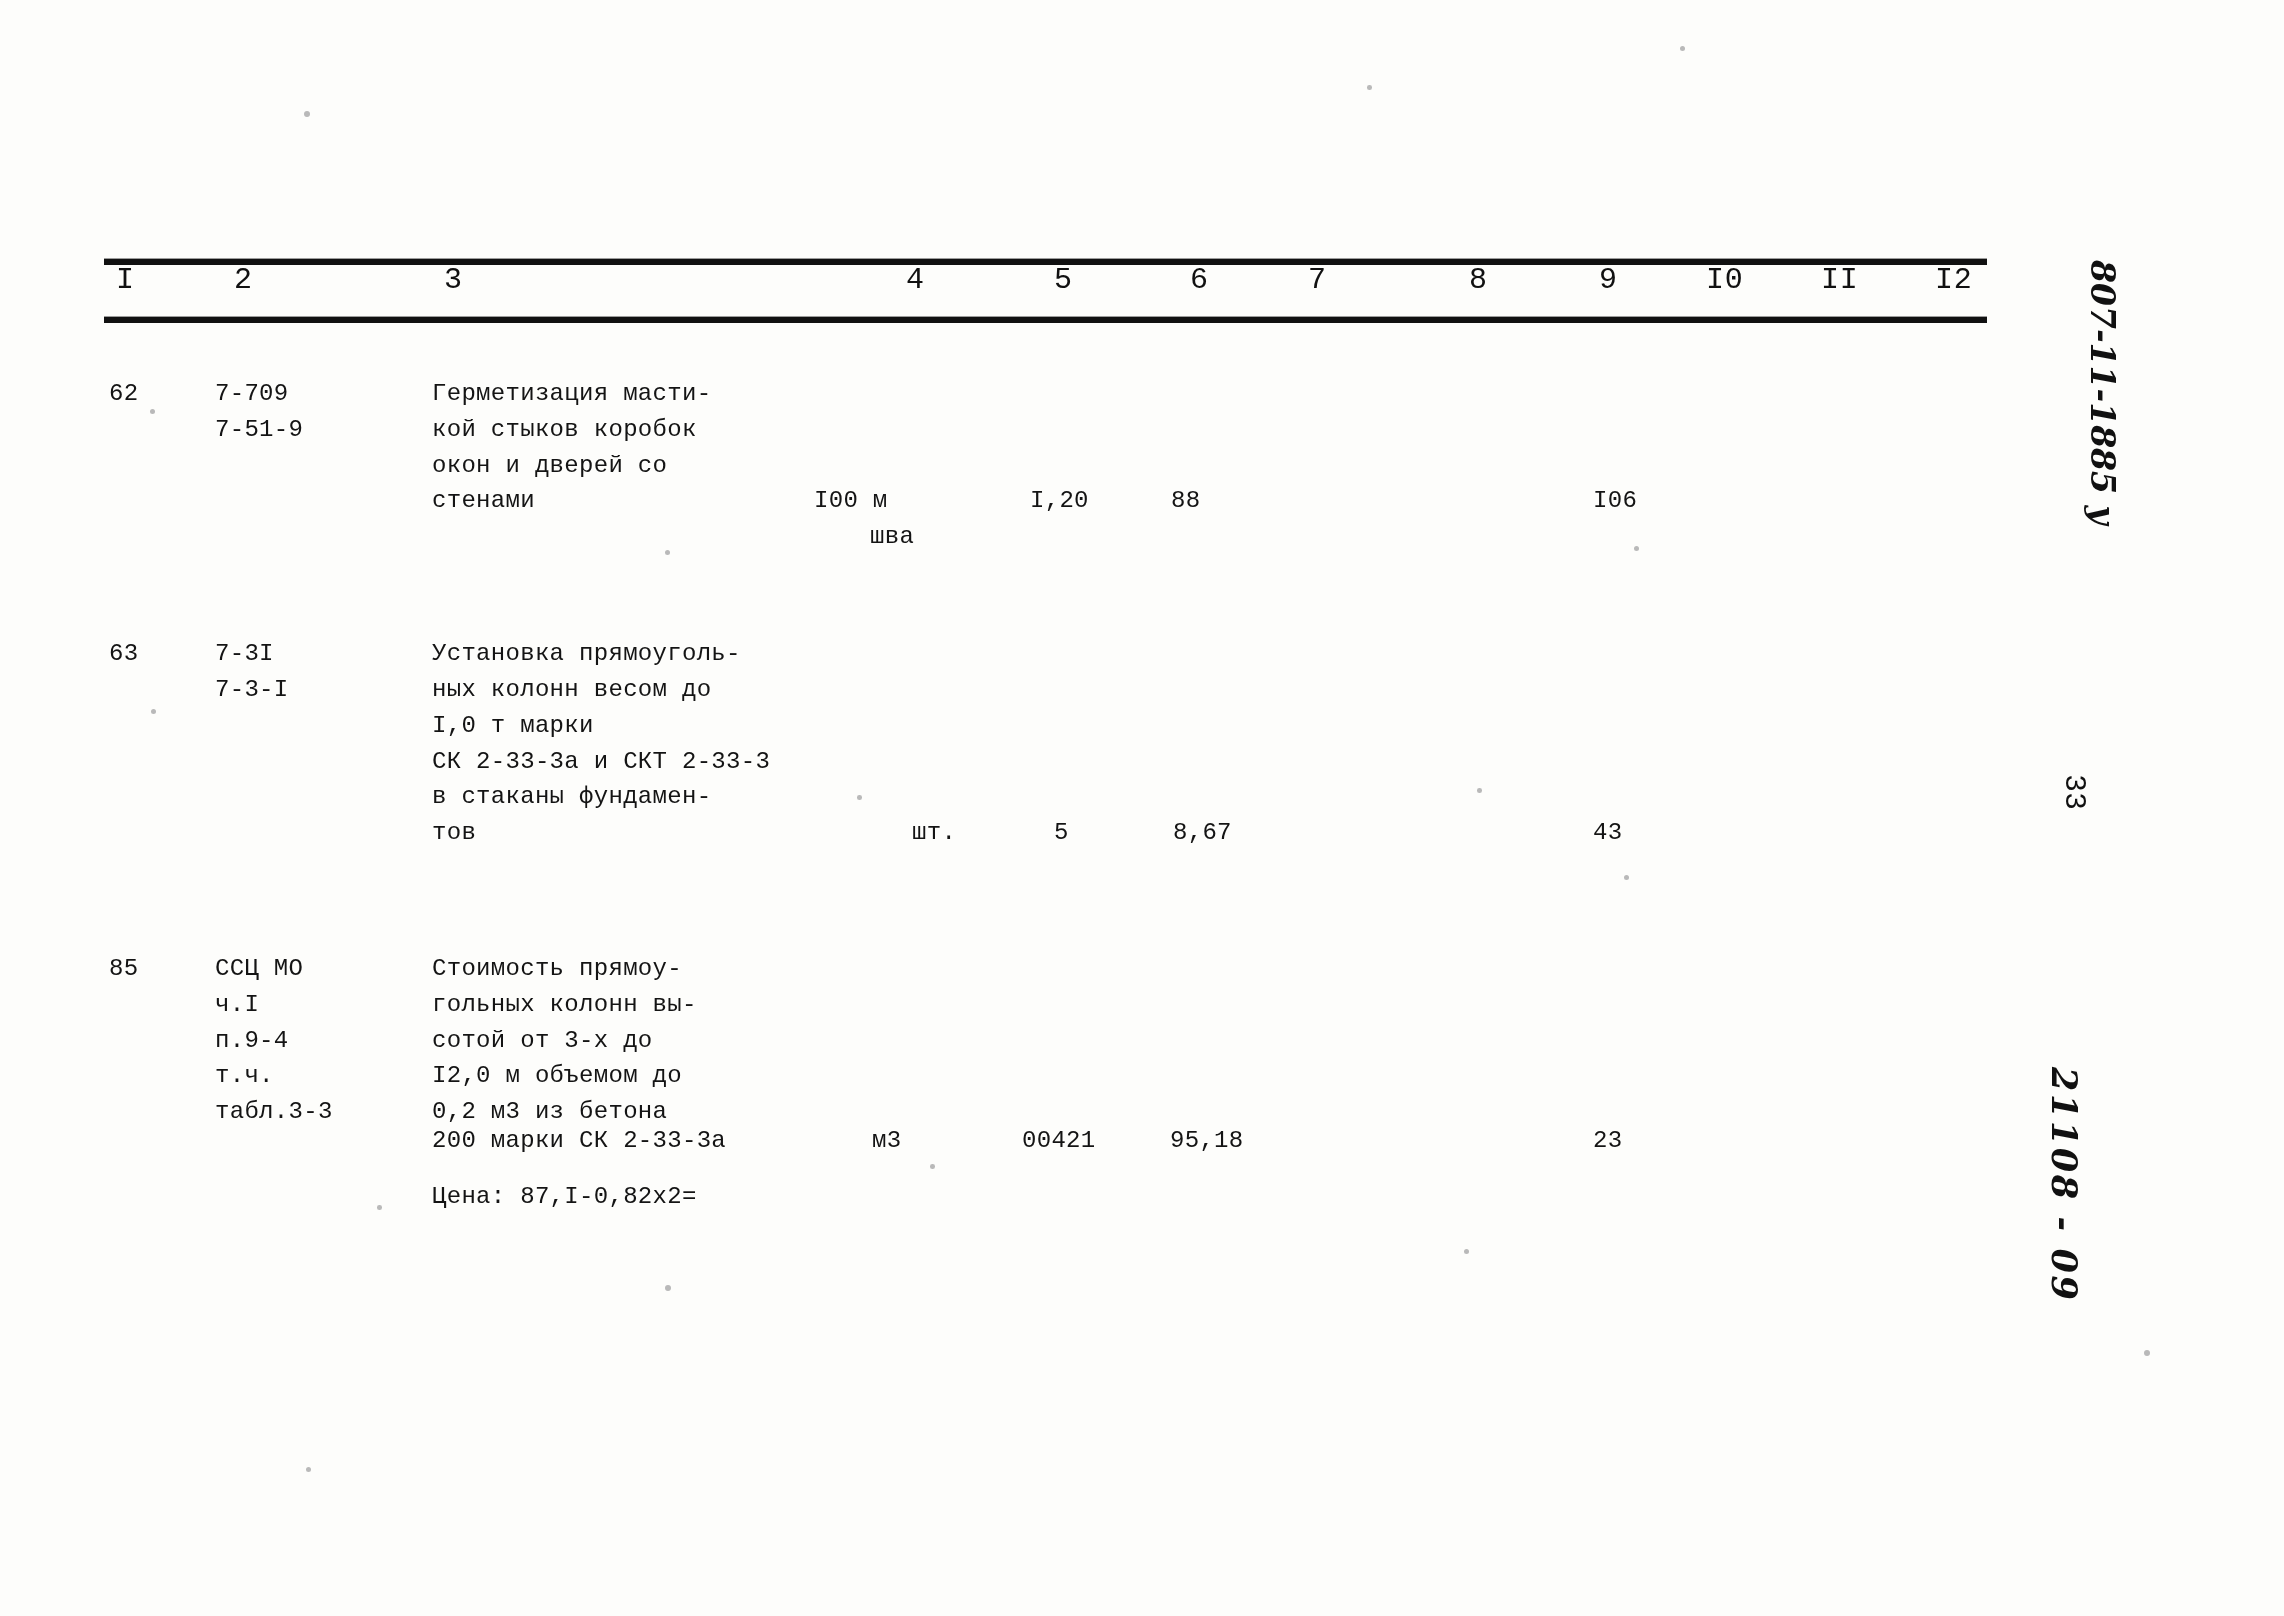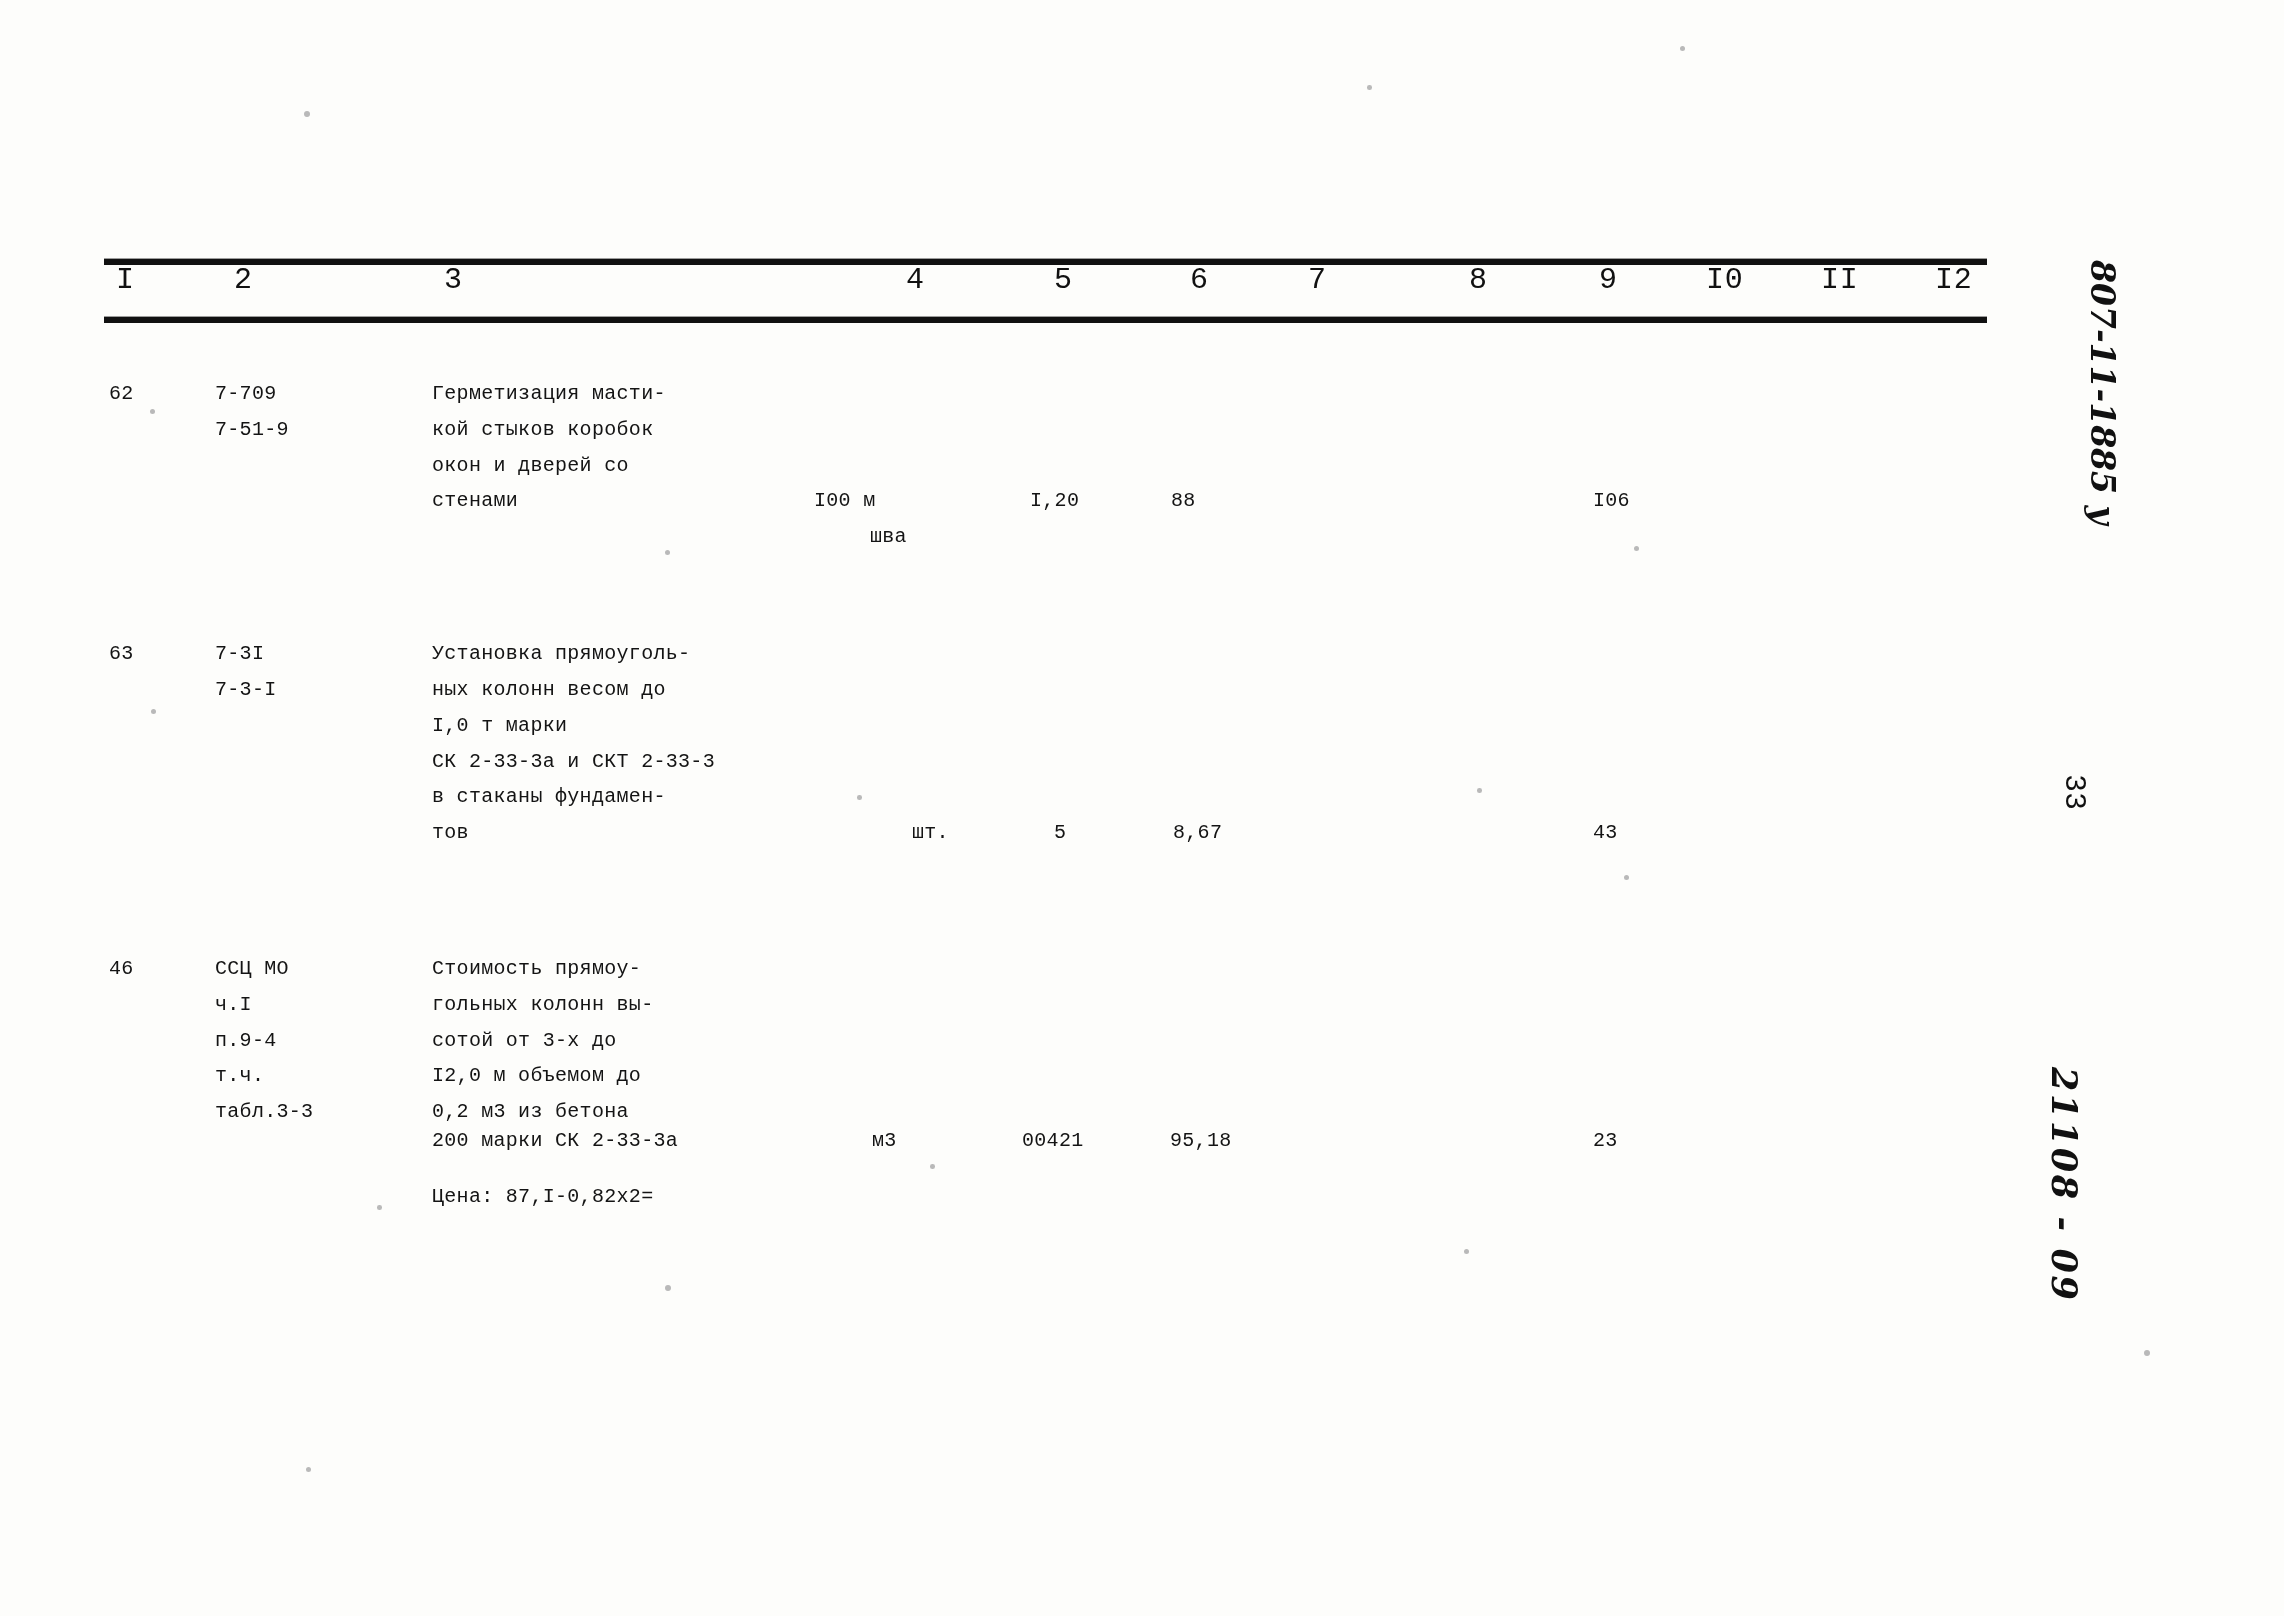--- a/index.html
+++ b/index.html
@@ -51,21 +51,21 @@
     font-size: 30px;
     line-height: 1;
     letter-spacing: 0.7px;
     color: #111;
     white-space: nowrap;
   }
 
   
   .cell {
     position: absolute;
-    font-size: 20px;
+    font-size: 24px;
     line-height: 36px;
     color: #141414;
     white-space: pre;
     letter-spacing: 0.3px;
   }
   .cell.num  { text-align: left; }
   .cell.code { text-align: left; }
   .cell.desc { text-align: left; }
   .cell.unit { text-align: left; }
   .cell.val  { text-align: left; margin-left: 20px; }
@@ -135,21 +135,21 @@
   <div class="cell desc" style="left:432px; top:744px">СК 2-33-3а и СКТ 2-33-3</div>
   <div class="cell desc" style="left:432px; top:779px">в стаканы фундамен-</div>
   <div class="cell desc" style="left:432px; top:815px">тов</div>
 
   <div class="cell unit" style="left:912px; top:815px">шт.</div>
 
   <div class="cell val" style="left:1034px; top:815px">5</div>
   <div class="cell val" style="left:1153px; top:815px">8,67</div>
   <div class="cell val" style="left:1573px; top:815px">43</div>
 
-  <div class="cell num" style="left:109px; top:951px">46</div>
+  <div class="cell num" style="left:109px; top:951px">85</div>
 
   <div class="cell code" style="left:215px; top:951px">ССЦ МО</div>
   <div class="cell code" style="left:215px; top:987px">ч.I</div>
   <div class="cell code" style="left:215px; top:1023px">п.9-4</div>
   <div class="cell code" style="left:215px; top:1058px">т.ч.</div>
   <div class="cell code" style="left:215px; top:1094px">табл.3-3</div>
 
   <div class="cell desc" style="left:432px; top:951px">Стоимость прямоу-</div>
   <div class="cell desc" style="left:432px; top:987px">гольных колонн вы-</div>
   <div class="cell desc" style="left:432px; top:1023px">сотой от 3-х до</div>

